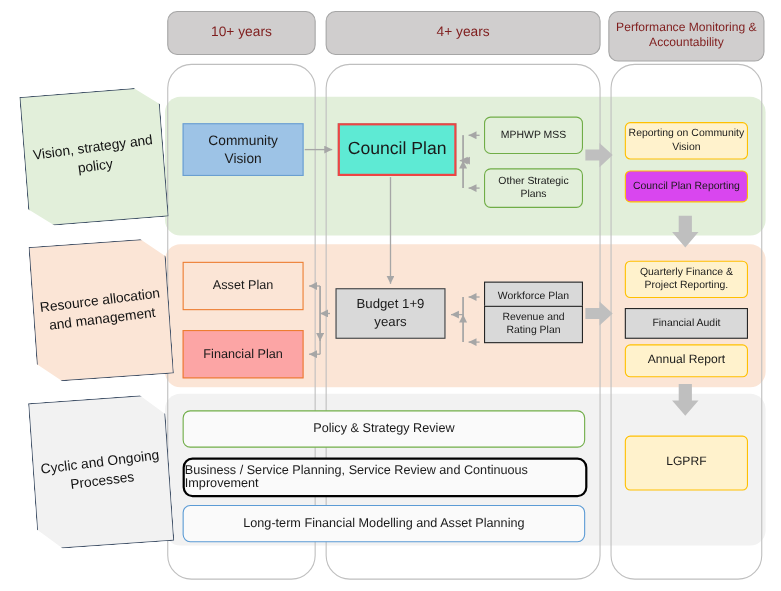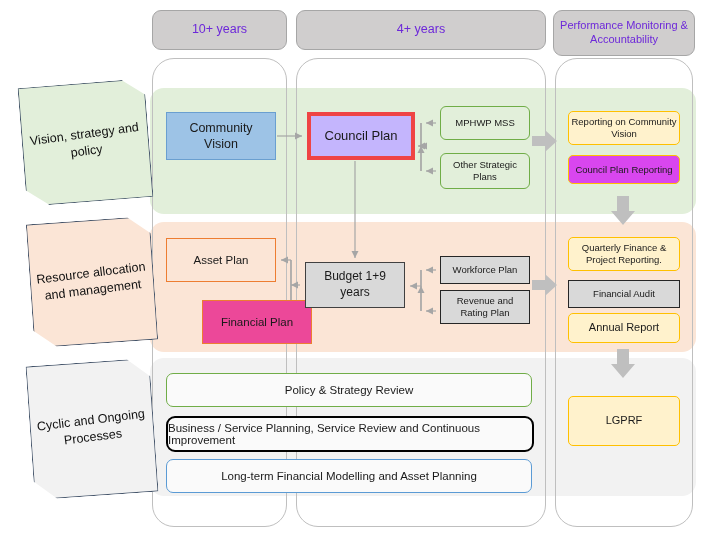--- a/index.html
+++ b/index.html
@@ -15,21 +15,21 @@
   
   .colbox{position:absolute;border:1px solid #bfbfbf;border-radius:22px;
           background:transparent;z-index:1;}
   #col1box{left:152px;top:58px;width:133px;height:467px;}
   #col2box{left:296px;top:58px;width:248px;height:467px;}
   #col3box{left:555px;top:58px;width:136px;height:467px;}
 
   
   .hdr{position:absolute;background:#d0cece;border:1px solid #a6a6a6;
        border-radius:9px;display:flex;align-items:center;justify-content:center;
-       text-align:center;font-size:12.5px;color:#6d28d9;line-height:1.25;z-index:4;}
+       text-align:center;font-size:12.5px;color:#7f1d1d;line-height:1.25;z-index:4;}
   #hdr1{left:152px;top:10px;width:133px;height:38px;}
   #hdr2{left:296px;top:10px;width:248px;height:38px;}
   #hdr3{left:553px;top:10px;width:140px;height:44px;font-size:11px;}
 
   
   .pent{position:absolute;border:1.4px solid #44546a;z-index:3;
         display:flex;align-items:center;justify-content:center;text-align:center;
         font-size:12.5px;line-height:1.35;color:#111;
         clip-path:polygon(0 0, 82% 0, 100% 14%, 100% 100%, 18% 100%, 0 86%);}
   #pent1{left:22px;top:83px;width:125px;height:117px;background:#e2efda;transform:rotate(-4.5deg);}
@@ -38,37 +38,37 @@
   .pent span{display:block;transform:rotate(-3deg);}
 
   
   .node{position:absolute;display:flex;align-items:center;justify-content:center;
         text-align:center;line-height:1.3;z-index:5;box-sizing:border-box;}
   .node .lbl{position:relative;z-index:2;padding:0 5px;}
 
   
   #n-community-vision{left:166px;top:112px;width:110px;height:48px;background:#9dc3e6;
         border:1px solid #6a9fd0;font-size:12.5px;}
-  #n-council-plan{left:307px;top:112px;width:108px;height:48px;background:#c4b5fd;
-        border:4px solid #ef4444;font-size:13px;}
+  #n-council-plan{left:307px;top:112px;width:108px;height:48px;background:#5eead4;
+        border:2px solid #ef4444;font-size:16px;}
   #n-mphwp{left:440px;top:106px;width:90px;height:34px;background:transparent;
         border:1.3px solid #70ad47;border-radius:6px;font-size:9.5px;}
   #n-other-strategic{left:440px;top:153px;width:90px;height:36px;background:transparent;
         border:1.3px solid #70ad47;border-radius:6px;font-size:9.5px;}
 
   
   #n-asset-plan{left:166px;top:238px;width:110px;height:44px;background:#fbe5d6;
         border:1.3px solid #ed7d31;font-size:11.5px;}
-  #n-financial-plan{left:166px;top:300px;width:110px;height:44px;background:#ec4899;
-        border:1.3px solid #ed7d31;font-size:11.5px;margin-left:36px;}
+  #n-financial-plan{left:166px;top:300px;width:110px;height:44px;background:#fca5a5;
+        border:1.3px solid #ed7d31;font-size:11.5px;}
   #n-budget{left:305px;top:262px;width:100px;height:46px;background:#d9d9d9;
         border:1.5px solid #404040;font-size:12px;}
   #n-workforce-plan{left:440px;top:256px;width:90px;height:28px;background:#d9d9d9;
         border:1.5px solid #262626;font-size:9.5px;}
-  #n-revenue-rating{left:440px;top:290px;width:90px;height:34px;background:#d9d9d9;
+  #n-revenue-rating{left:440px;top:278px;width:90px;height:34px;background:#d9d9d9;
         border:1.5px solid #262626;font-size:9.5px;}
 
   
   .bar{position:absolute;left:166px;width:364px;display:flex;align-items:center;
        justify-content:center;background:#fafafa;font-size:11.5px;z-index:5;}
   #n-policy-review{top:373px;height:32px;border:1.4px solid #70ad47;border-radius:7px;}
   #n-business-service{top:416px;height:32px;border:2px solid #000000;border-radius:9px;}
   #n-longterm-financial{top:459px;height:32px;border:1.4px solid #5b9bd5;border-radius:7px;}
 
   

